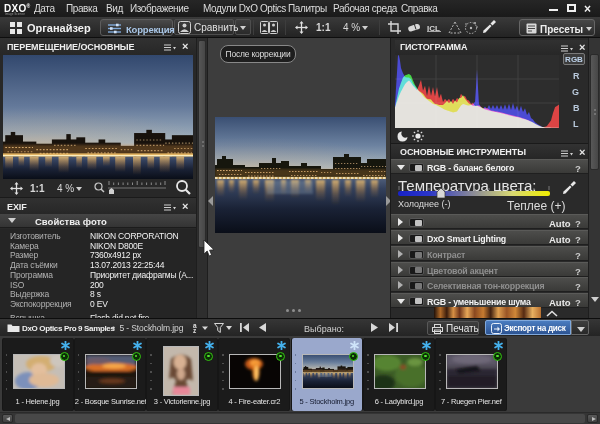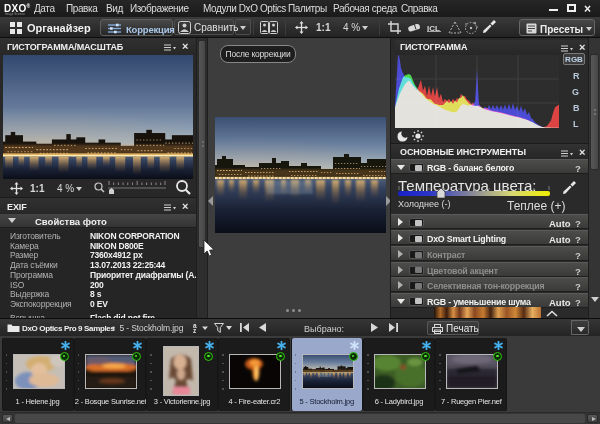--- a/index.html
+++ b/index.html
@@ -12,21 +12,21 @@
 .tri-dn{width:0;height:0;border-left:4px solid transparent;border-right:4px solid transparent;border-top:5px solid #d8d8d8}
 .x{color:#e8e8e8;font-weight:bold;font-size:11px;line-height:9px}
 .toggle{width:15px;height:9px;background:#191919;border:1px solid #555;border-radius:2px;position:absolute}
 .toggle .kn{position:absolute;right:1px;top:0.5px;width:7px;height:6px;background:#c2c2c2;border-radius:1px}
 .toggle.off .kn{background:#787878}
 .row{position:absolute;left:0;width:198px;height:15px;background:linear-gradient(#4d4d4b,#3a3a38);border-top:1px solid #5a5a58;border-bottom:1px solid #1f1f1f}
 .rowt{position:absolute;left:36px;top:3px;font-size:8.8px;font-weight:bold;color:#f2f2f2;letter-spacing:-0.2px}
 .auto{position:absolute;left:152px;top:3px;font-size:9.5px;font-weight:bold;color:#e8e8e8}
 .q{position:absolute;left:180px;top:3px;font-size:9.5px;font-weight:bold;color:#cdcdcd}
 .exl{font-size:8.5px;color:#b2b2b2;letter-spacing:-0.2px;white-space:nowrap}
-.exv{font-size:8.5px;font-weight:bold;color:#f2f2f2;letter-spacing:-0.2px;white-space:nowrap}
+.exv{font-size:8.5px;font-weight:normal;color:#f2f2f2;letter-spacing:-0.2px;white-space:nowrap}
 .fname{position:absolute;bottom:5px;left:0;width:100%;text-align:center;font-size:7.5px;color:#e5e5e5;letter-spacing:-0.2px;white-space:nowrap}
 </style></head>
 <body>
 
 <div class="a" style="left:0;top:0;width:600px;height:17px;background:linear-gradient(#262626,#1a1a1a)">
   <div class="a bold" style="left:4px;top:3px;font-size:10px;color:#fff;letter-spacing:0.3px">DXO<span style="font-size:5px;vertical-align:top">®</span></div>
   <div class="a" style="left:5px;top:12px;font-size:3px;color:#999">Image Science</div>
   <div class="a menu" style="left:34px;top:3px">Дата</div>
   <div class="a menu" style="left:66px;top:3px">Правка</div>
   <div class="a menu" style="left:106px;top:3px">Вид</div>
@@ -139,21 +139,21 @@
           <line x1="2" y1="8" x2="6" y2="8"></line>
         </g>
       </svg>
     <div class="a bold" style="left:20px;top:3.5px;font-size:10px;color:#ececec">Пресеты</div>
     <div class="a tri-d" style="left:66px;top:7px"></div>
   </div>
 </div>
 
 <div class="a" style="left:0;top:38px;width:196px;height:280px;background:#282828">
   <div class="a" style="left:0;top:0;width:196px;height:17px;background:linear-gradient(#313131,#272727)">
-    <div class="a hdr" style="left:7px;top:4px">ГИСТОГРАММА/МАСШТАБ</div>
+    <div class="a hdr" style="left:7px;top:4px">ПЕРЕМЕЩЕНИЕ/ОСНОВНЫЕ</div>
     <svg class="a" style="left:164px;top:6px" width="12" height="7" viewBox="0 0 12 7">
         <g stroke="#cfcfcf" stroke-width="1">
           <line x1="0" y1="1" x2="7" y2="1"></line>
           <line x1="0" y1="3.5" x2="7" y2="3.5"></line>
           <line x1="0" y1="6" x2="7" y2="6"></line>
         </g>
         <path d="M9 3l3 0-1.5 2.5z" fill="#cfcfcf"></path>
       </svg>
     <div class="a x" style="left:182px;top:4px">×</div>
   </div>
@@ -464,20 +464,27 @@
       <path d="M0 0v9L6 4.5z" fill="#d8d8d8"></path>
       <rect x="7.2" y="0" width="1.8" height="9" fill="#d8d8d8"></rect>
     </svg>
   <div class="a" style="left:427px;top:2px;width:52px;height:14px;background:linear-gradient(#3e3e3e,#2a2a2a);border:1px solid #585858;border-radius:2px">
     <svg class="a" style="left:4px;top:2px" width="11" height="10" viewBox="0 0 11 10">
         <rect x="2.5" y="0.5" width="6" height="3" fill="none" stroke="#d8d8d8"></rect>
         <rect x="0.5" y="3.5" width="10" height="4" fill="none" stroke="#d8d8d8"></rect>
         <rect x="2.5" y="6" width="6" height="3.5" fill="none" stroke="#d8d8d8"></rect>
       </svg>
     <div class="a" style="left:18px;top:1px;font-size:10px;color:#e5e5e5">Печать</div>
+  </div>
+  <div class="a" style="left:485px;top:1px;width:86px;height:15px;background:linear-gradient(#4a7cc0,#2d5492);border:1px solid #7fa8dc;border-radius:2px 0 0 2px">
+    <svg class="a" style="left:5px;top:2px" width="11" height="11" viewBox="0 0 11 11">
+        <rect x="0.5" y="0.5" width="10" height="10" rx="2" fill="none" stroke="#e8f0fa"></rect>
+        <path d="M3 5.5h3.5V3.5L9 6 6.5 8.5V6.5H3z" fill="#e8f0fa"></path>
+      </svg>
+    <div class="a bold" style="left:18px;top:3px;font-size:8.2px;color:#fff;letter-spacing:-0.3px">Экспорт на диск</div>
   </div>
   <div class="a" style="left:571px;top:1px;width:18px;height:15px;background:linear-gradient(#3e3e3e,#282828);border:1px solid #666;border-radius:0 2px 2px 0">
     <div class="a tri-d" style="left:5px;top:6px;border-top-width:5px;border-left-width:4px;border-right-width:4px"></div>
   </div>
 </div>
 
 <div class="a" style="left:0;top:336px;width:600px;height:88px;background:#3a3a3a" id="filmstrip"><svg width="0" height="0">
       <defs>
         <filter id="blur1" x="-20%" y="-20%" width="140%" height="140%">
           <feGaussianBlur stdDeviation="1.6"></feGaussianBlur>

